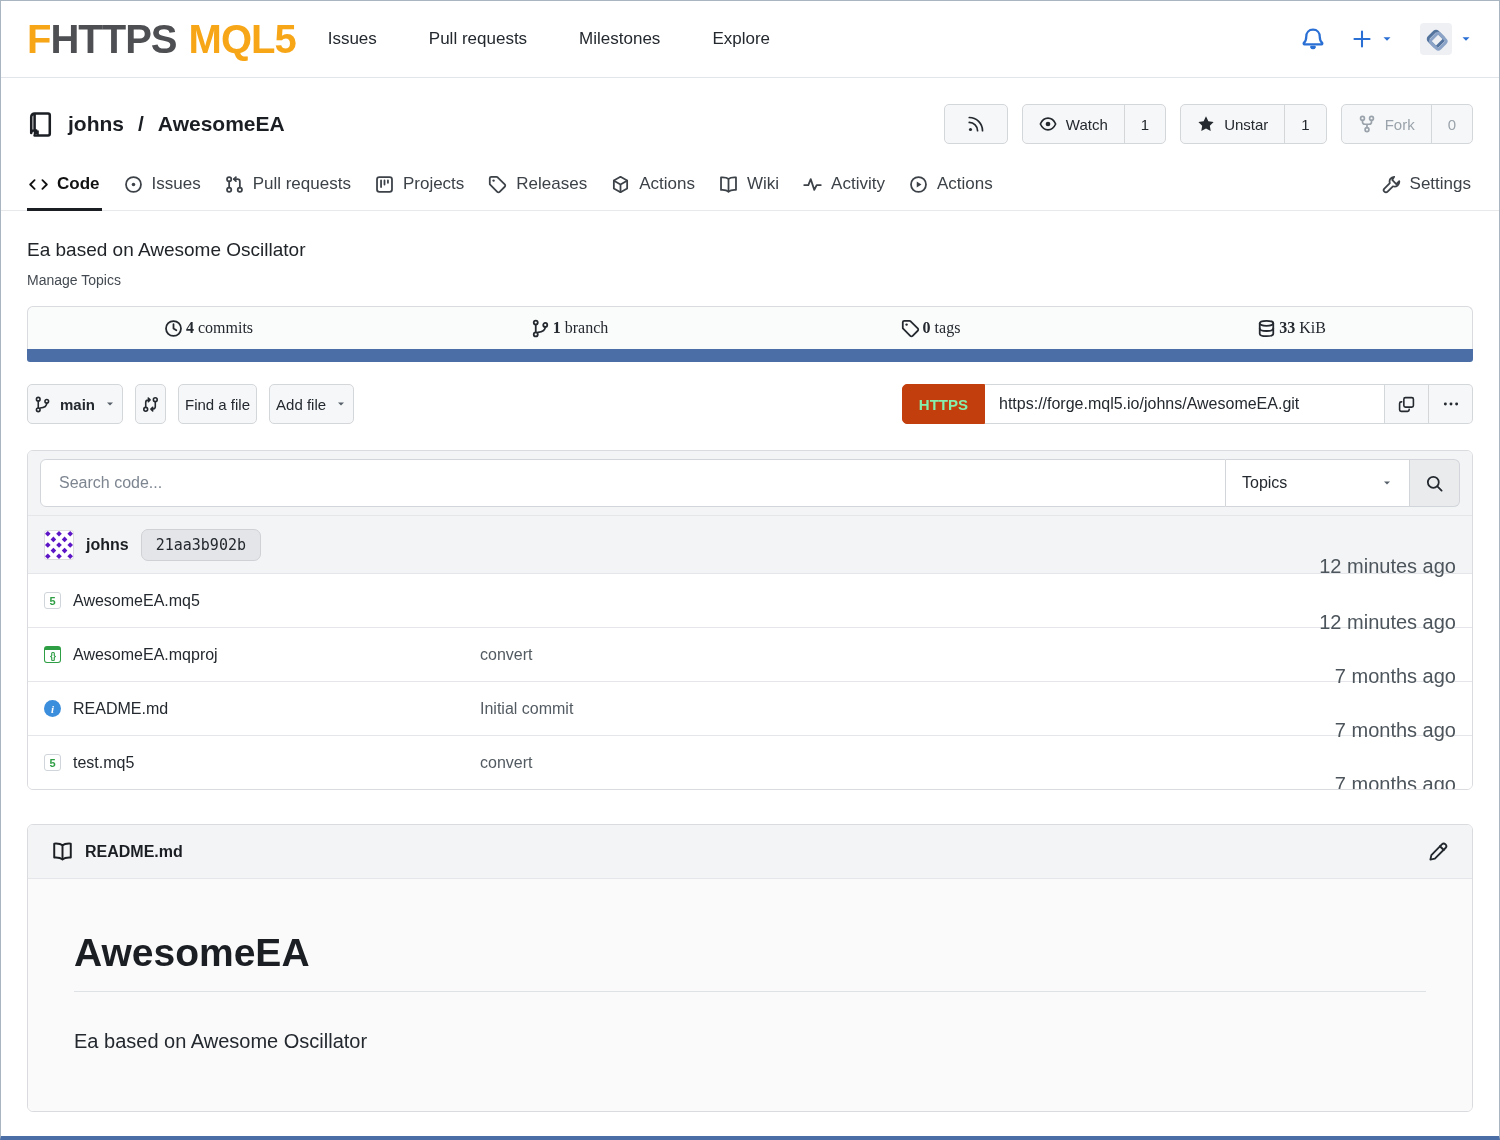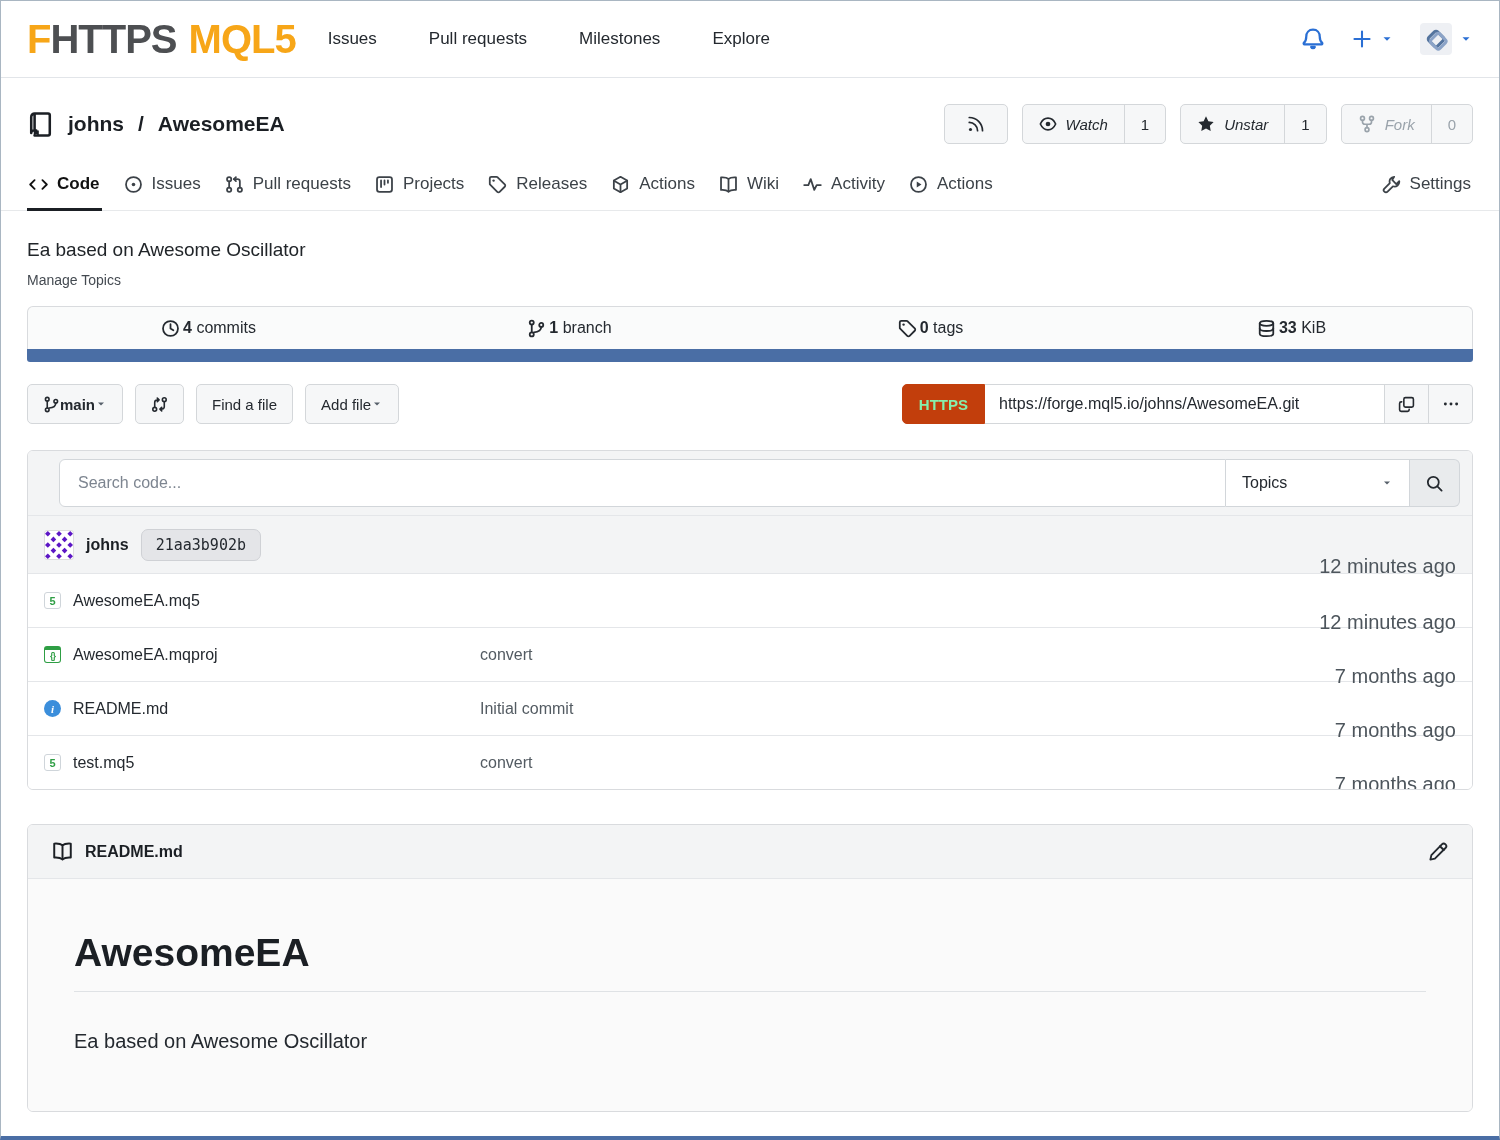--- a/index.html
+++ b/index.html
@@ -25,57 +25,57 @@
   .nav-right { margin-left:auto; display:flex; align-items:center; gap:26px; color:#2a6fd4; }
   .nav-btn { display:flex; align-items:center; gap:7px; cursor:pointer; }
   .avatar-sq { width:32px; height:32px; border-radius:4px; background:#eef0f4; display:flex; align-items:center; justify-content:center; }
 
   
   .repo-head { padding:22px 26px 0; }
   .title-row { display:flex; align-items:center; height:48px; }
   .repo-title { display:flex; align-items:center; gap:14px; font-size:21px; font-weight:600; color:#1b1f24; }
   .head-actions { margin-left:auto; display:flex; gap:14px; }
   .seg-btn { display:flex; border:1px solid #d4d7da; border-radius:5px; background:#f6f7f8; overflow:hidden; font-size:15px; color:#24292f; cursor:pointer; }
-  .seg-btn .part { display:flex; align-items:center; gap:9px; padding:10px 16px;font-style:italic; }
+  .seg-btn .part { display:flex; align-items:center; gap:9px; padding:10px 16px; }
   .seg-btn .cnt { border-left:1px solid #d4d7da; padding:10px 16px; display:flex; align-items:center; }
   .seg-btn.disabled { color:#9aa3ab; cursor:default; }
   .icon-btn-lg { border:1px solid #d4d7da; border-radius:5px; background:#f6f7f8; padding:10px 22px; display:flex; align-items:center; cursor:pointer; color:#24292f; }
 
   
   .tabs { display:flex; align-items:stretch; gap:20px; margin:12px -26px 0; padding:0 26px; border-bottom:1px solid #e7e9eb; }
   .tab { display:flex; align-items:center; gap:9px; font-size:17px; color:#3c4248; padding:14px 2px 16px; cursor:pointer; position:relative; }
   .tab.active { color:#111; font-weight:700; }
   .tab.active::after { content:""; position:absolute; left:0; right:0; bottom:-1px; height:3px; background:#1b1f24; }
   .tab.push-right { margin-left:auto; }
 
   
   .main { padding:0 26px; }
   .desc { margin-top:28px; font-size:19px; color:#212529; }
   .manage-topics { margin-top:11px; font-size:14px; color:#444a51; cursor:pointer; }
 
   .stats-wrap { margin-top:18px; }
   .stats-bar { display:flex; border:1px solid #d9dbde; border-bottom:none; border-radius:6px 6px 0 0; background:#fafbfb; height:43px; }
-  .stat { flex:1; display:flex; align-items:center; justify-content:center; gap:3px; font-size:16px; color:#24292f; cursor:pointer; }
+  .stat { flex:1; display:flex; align-items:center; justify-content:center; gap:3px; font-size:16px; color:#24292f; cursor:pointer;font-family:Liberation Serif, serif; }
   .stat b { font-weight:700; }
   .lang-bar { height:13px; background:#4a6ea5; border-radius:0 0 3px 3px; }
 
   
   .toolbar { margin-top:22px; display:flex; align-items:center; gap:12px; }
-  .tbtn { display:flex; align-items:center; border:1px solid #d4d7da; border-radius:5px; background:#f6f7f8; padding:9px 15px; font-size:15px; color:#24292f; cursor:pointer; height:40px; }
+  .tbtn { display:flex; align-items:center; gap:9px; border:1px solid #d4d7da; border-radius:5px; background:#f6f7f8; padding:9px 6px; font-size:15px; color:#24292f; cursor:pointer; height:40px; }
   .clone-group { margin-left:auto; display:flex; align-items:stretch; height:40px; }
   .https-btn { background:#c23e0c; color:#86efac; font-size:15px; font-weight:600; display:flex; align-items:center; padding:0 16px; border:1px solid #c23e0c; border-radius:5px 0 0 5px; cursor:pointer; }
   .clone-url { width:400px; border:1px solid #d4d7da; border-left:none; background:#fff; font-size:16px; color:#24292f; padding:0 14px; font-family:"Liberation Sans", sans-serif; }
   .mini-btn { border:1px solid #d4d7da; border-left:none; background:#f6f7f8; width:44px; display:flex; align-items:center; justify-content:center; cursor:pointer; color:#24292f; }
   .mini-btn.last { border-radius:0 5px 5px 0; }
 
   
   .file-table { margin-top:26px; border:1px solid #d9dbde; border-radius:6px; overflow:hidden; }
   .search-row { background:#f3f4f5; padding:8px 12px; display:flex; }
   .search-group { display:flex; flex:1; height:48px; }
-  .search-input { flex:1; border:1px solid #d2d6da; border-radius:6px 0 0 6px; padding:0 18px; font-size:16px; font-family:"Liberation Sans", sans-serif; color:#24292f; background:#fff;margin-left:19px; }
+  .search-input { flex:1; border:1px solid #d2d6da; border-radius:6px 0 0 6px; padding:0 18px; font-size:16px; font-family:"Liberation Sans", sans-serif; color:#24292f; background:#fff; }
   .search-input::placeholder { color:#7d8590; }
   .search-mode { width:184px; border:1px solid #d2d6da; border-left:none; background:#fff; display:flex; align-items:center; justify-content:space-between; padding:0 16px; font-size:16px; color:#24292f; cursor:pointer; }
   .search-btn { width:50px; border:1px solid #d2d6da; border-left:none; border-radius:0 6px 6px 0; background:#e9ebed; display:flex; align-items:center; justify-content:center; cursor:pointer; color:#24292f; }
   .commit-row { background:#f3f4f5; border-top:1px solid #e4e6e9; display:flex; align-items:center; padding:0 16px; height:58px; gap:12px; }
   .commit-author { font-weight:700; font-size:16px; color:#1b1f24; cursor:pointer; }
   .hash-badge { background:#e4e5e8; border:1px solid #cfd1d5; border-radius:7px; font-family:"DejaVu Sans Mono", monospace; font-size:15px; color:#24292f; padding:6px 14px; cursor:pointer; }
   .row-time { margin-left:auto; font-size:20px; color:#4d555c;margin-top:44px; }
   .file-row { display:flex; align-items:center; background:#fff; border-top:1px solid #e4e6e9; height:54px; padding:0 16px; }
   .file-name-cell { display:flex; align-items:center; gap:12px; width:436px; }
   .file-name { font-size:16px; color:#24292f; cursor:pointer; }

